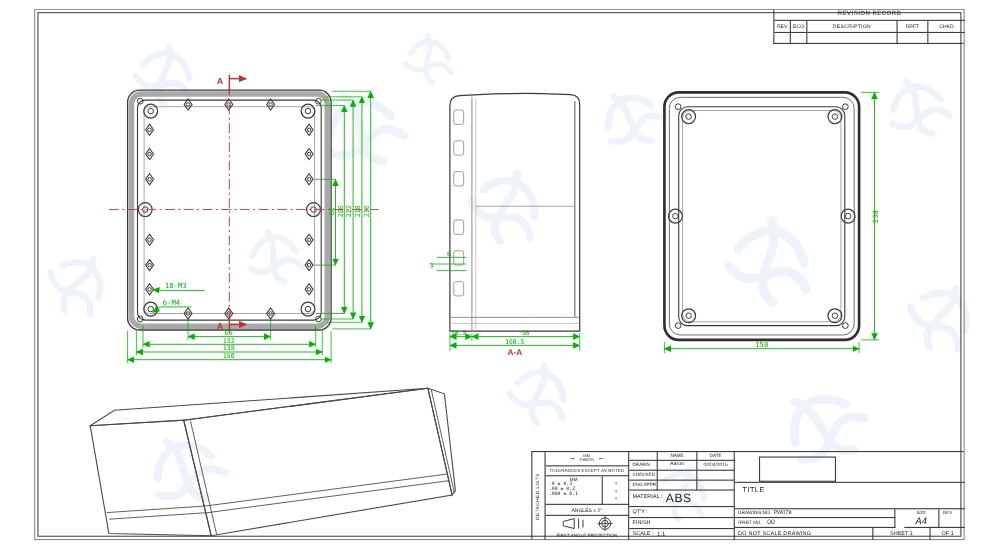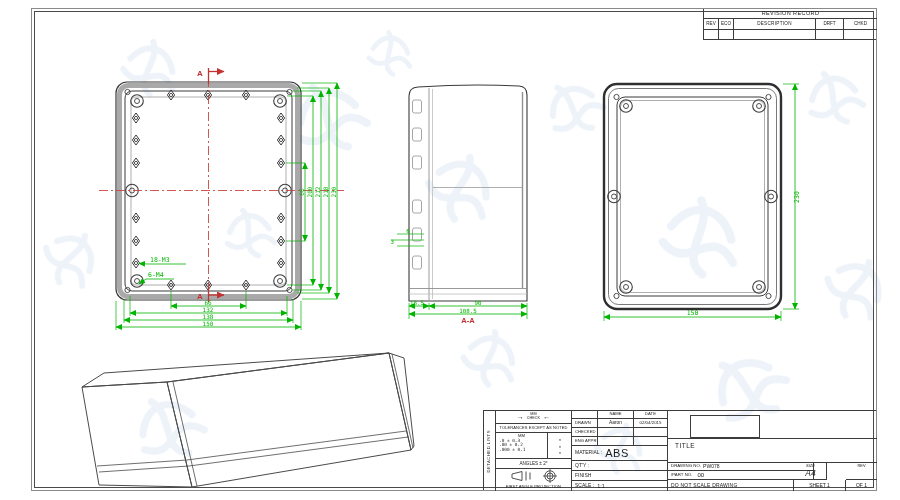--- a/index.html
+++ b/index.html
@@ -341,21 +341,21 @@
     <span style="position:absolute;left:7px;top:3px;font-size:6.5px;letter-spacing:.5px;">TITLE</span>
   </div>
   <div class="cell br bb cl" style="left:184px;top:52px;width:146px;height:8px;gap:2px;">
     <span style="font-size:4.4px;">DRAWING NO.</span>
     <span style="font-size:5px;">PW078</span>
   </div>
   <div class="cell br bb cl" style="left:184px;top:60px;width:146px;height:9px;gap:5px;">
     <span style="font-size:4.4px;">/PART  NO.</span>
     <span style="font-size:6px;">00</span>
   </div>
-  <div class="cell br bb" style="left:311px;top:52px;width:32px;height:17px;font-style:italic;">
+  <div class="cell br bb" style="left:338px;top:52px;width:32px;height:17px;font-style:italic;">
     <div class="cc" style="font-size:4px;height:6px;">SIZE</div>
     <div class="cc" style="font-size:8.5px;height:10px;">A4</div>
   </div>
   <div class="cell bb" style="left:362px;top:52px;width:31px;height:17px;">
     <div class="cc" style="font-size:4px;height:6px;">REV</div>
   </div>
   <div class="cell br cl" style="left:184px;top:69px;width:126px;height:11px;font-size:5px;letter-spacing:.2px;">DO NOT SCALE DRAWING</div>
   <div class="cell br cc" style="left:310px;top:69px;width:52px;height:11px;font-size:5px;">SHEET 1</div>
   <div class="cell cc" style="left:362px;top:69px;width:31px;height:11px;font-size:5px;">OF 1</div>
 </div>

